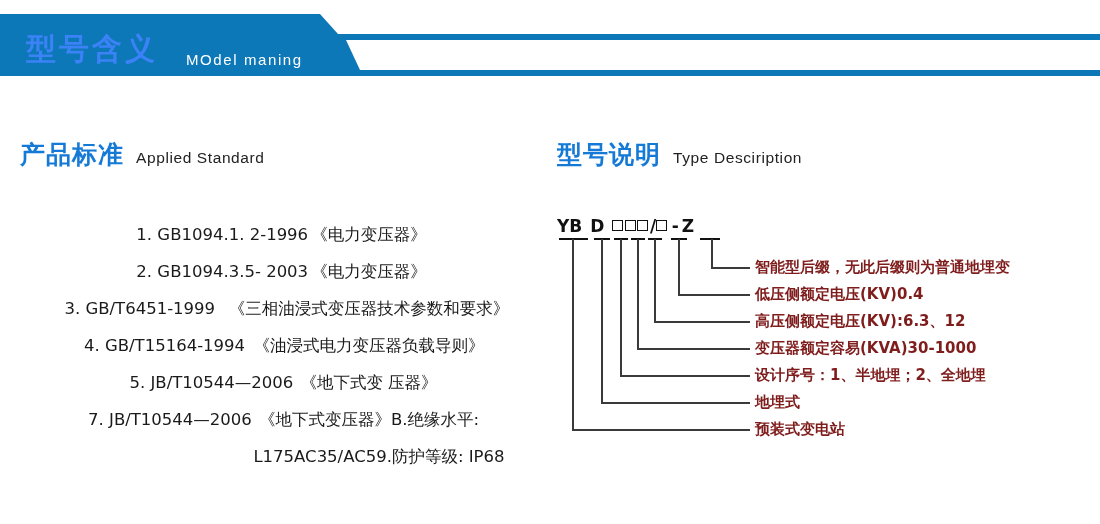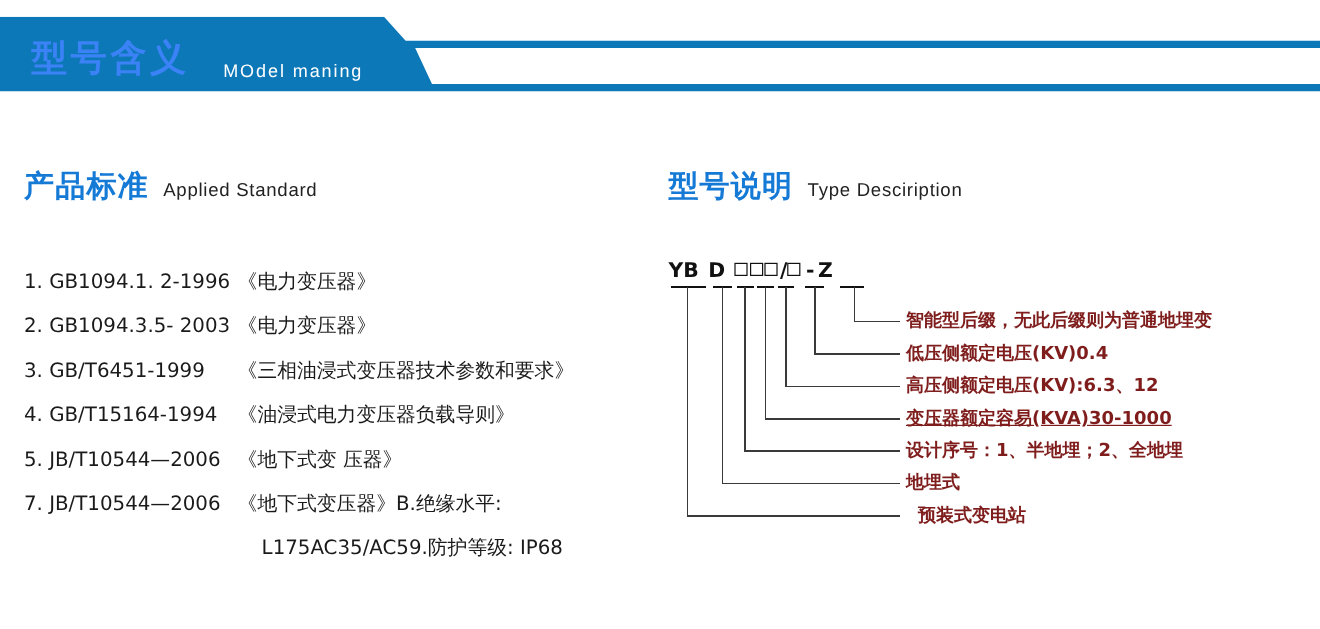--- a/index.html
+++ b/index.html
@@ -51,20 +51,21 @@
     font-family: "Liberation Sans", sans-serif;
     vertical-align: baseline;
   }
   #head-standard { left: 20px; top: 142px; }
   #head-type     { left: 557px; top: 142px; }
 
   
   #std-list {
     position: absolute; left: 20px; top: 216px;
     width: 520px;
+    text-align: center;
   }
   .std-row {
     height: 37px;
     font-size: 16.5px;
     line-height: 37px;
     white-space: nowrap;
     color: #1a1a1a;
     font-family: "DejaVu Sans", "Liberation Sans", sans-serif;
   }
   .std-code { display: inline-block; min-width: 178px; }
@@ -156,18 +157,18 @@
       <path d="M76,23  L76,160  L205,160"></path>
       <path d="M57,23  L57,187  L205,187"></path>
       <path d="M28,23  L28,214  L205,214"></path>
     </g>
   </svg>
 
   <div id="legend-labels">
       <div class="label" style="top: 44px;">智能型后缀，无此后缀则为普通地埋变</div>
       <div class="label" style="top: 71px;">低压侧额定电压(KV)0.4</div>
       <div class="label" style="top: 98px;">高压侧额定电压(KV):6.3、12</div>
-      <div class="label" style="top: 125px; text-decoration: underline;">变压器额定容易(KVA)30-1000</div>
+      <div class="label" style="top: 125px;">变压器额定容易(KVA)30-1000</div>
       <div class="label" style="top: 152px;">设计序号：1、半地埋；2、全地埋</div>
       <div class="label" style="top: 179px;">地埋式</div>
-      <div class="label" style="top: 206px; margin-left: 10px;">预装式变电站</div>
+      <div class="label" style="top: 206px;">预装式变电站</div>
     </div>
 </div>
 
 </body></html>

